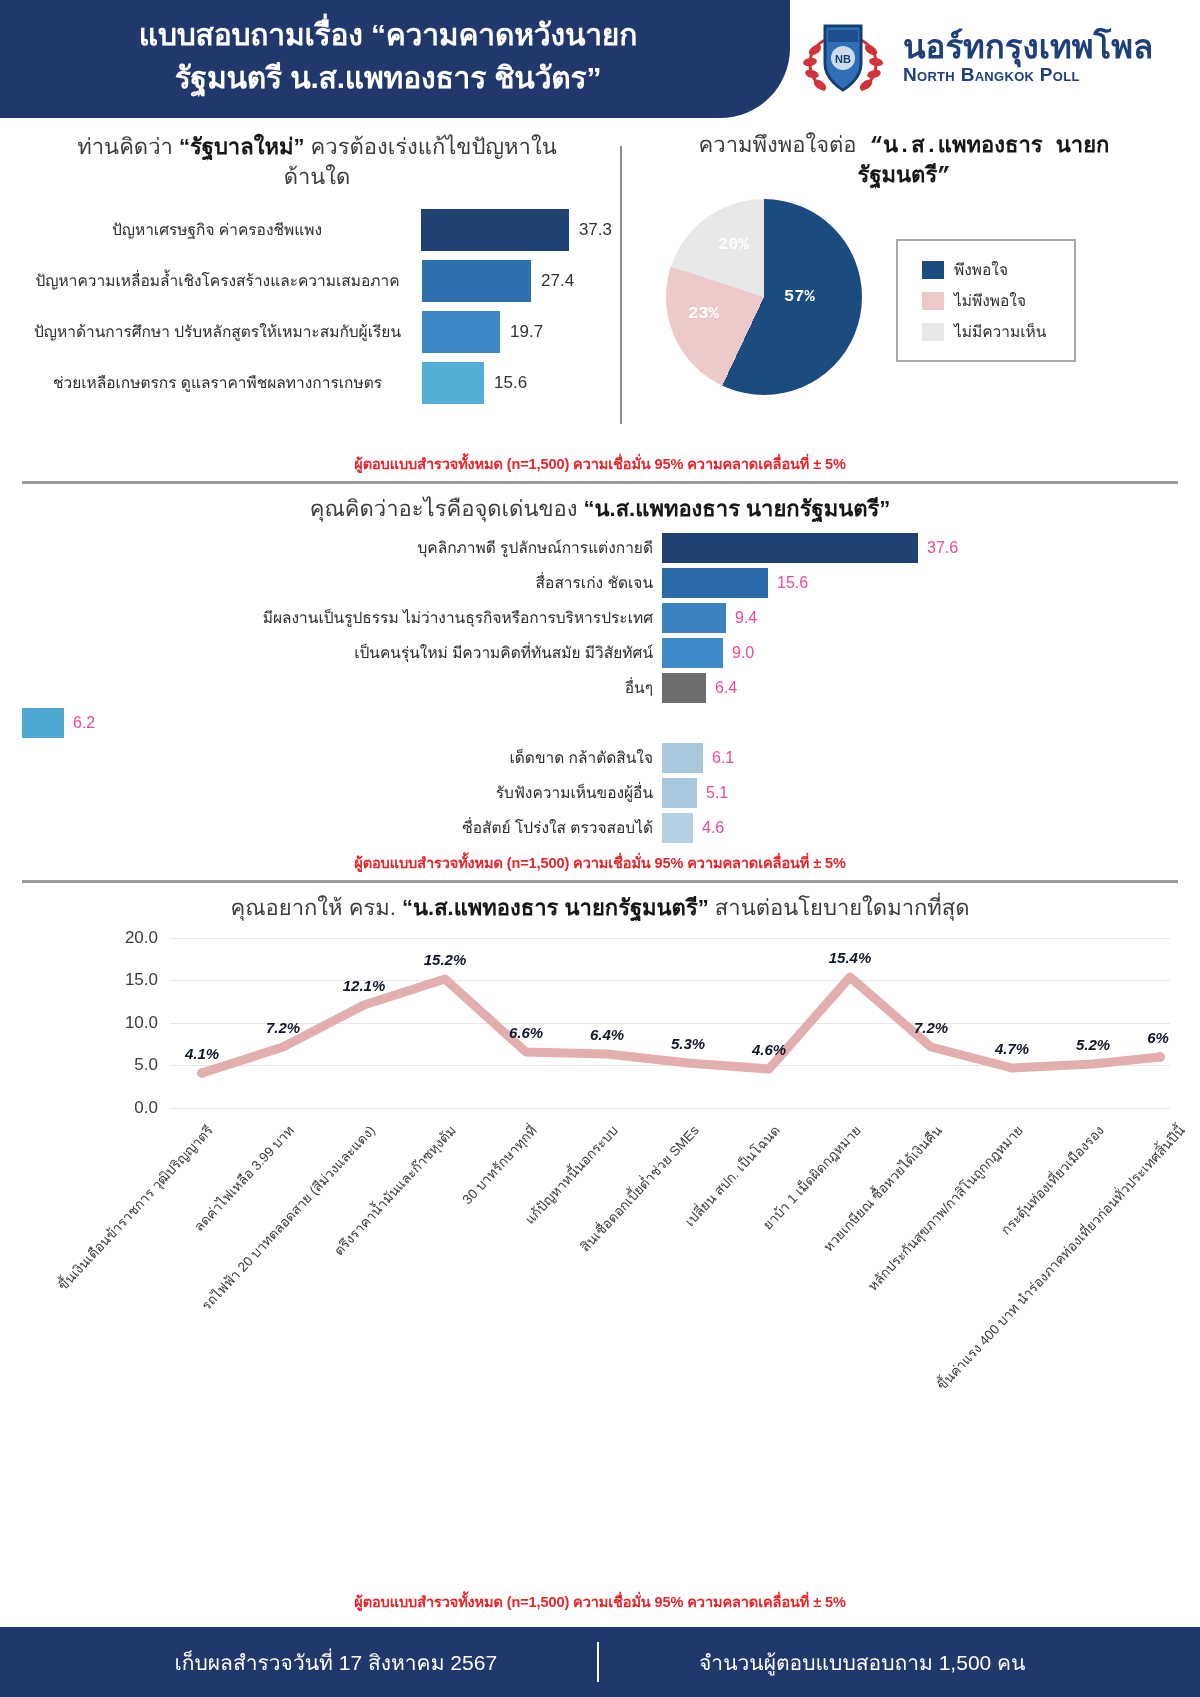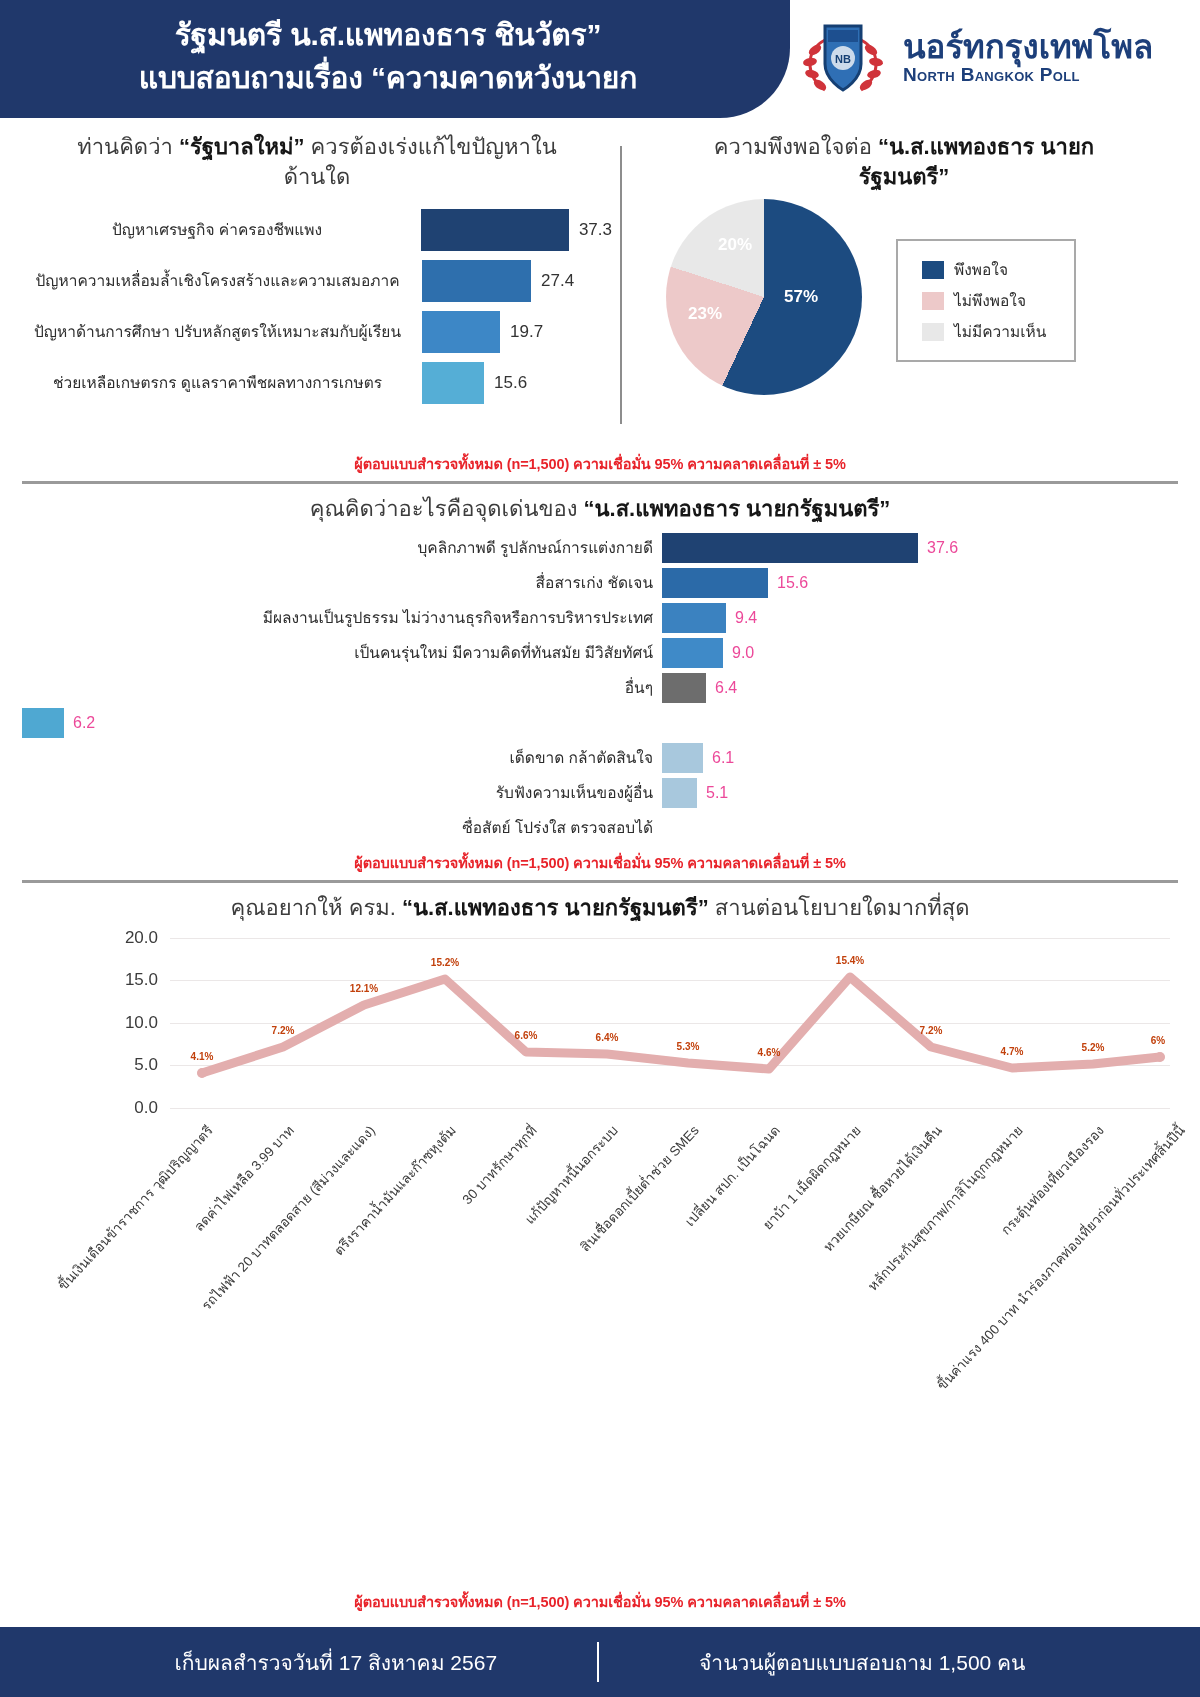--- a/index.html
+++ b/index.html
@@ -105,21 +105,21 @@
 
   
   .sec1 {
     position: relative;
     display: flex;
     padding: 14px 22px 0 22px;
     height: 330px;
   }
   .sec1-left  { width: 590px; position: relative; }
   .sec1-div   { width: 2px; background: #8d8d8d; margin: 14px 8px 24px 8px; }
-  .sec1-right { flex: 1; position: relative; }
+  .sec1-right { flex: 1; position: relative; font-family: Liberation Mono, monospace; }
 
   .bar-rows { margin-top: 16px; }
   .bar-row {
     display: flex;
     align-items: center;
     height: 46px;
     margin-bottom: 5px;
   }
   .bar-label {
     width: 400px;
@@ -217,25 +217,26 @@
   .ytick {
     position: absolute;
     right: 1012px;
     font-size: 17px;
     color: #3b3b3b;
     transform: translateY(-50%);
     white-space: nowrap;
   }
   .dlabel {
     position: absolute;
-    font-size: 10px;
+    font-size: 15px;
     font-weight: bold;
-    color: #c2410c;
+    color: #0f172a;
     transform: translate(-50%, -100%);
     white-space: nowrap;
+    font-style: italic;
   }
   .xlabel {
     position: absolute;
     font-size: 13.5px;
     color: #3a3a3a;
     white-space: nowrap;
     transform-origin: left top;
     transform: rotate(-47deg) translate(-100%, 0);
   }
   .xlabel-wrap { position: absolute; top: 0; left: 0; width: 100%; height: 0; }
@@ -264,22 +265,22 @@
   }
 </style>
 </head>
 <body>
 
 <div id="page">
 
   <div class="header">
     <div class="header-band"></div>
     <div class="header-title">
+      <div>แบบสอบถามเรื่อง “ความคาดหวังนายก</div>
       <div>รัฐมนตรี น.ส.แพทองธาร ชินวัตร”</div>
-      <div>แบบสอบถามเรื่อง “ความคาดหวังนายก</div>
     </div>
     <div class="logo-wrap">
       <div class="crest">
         <svg viewBox="0 0 96 96" width="96" height="96" aria-hidden="true">
 
           <g fill="none" stroke="#d0333a" stroke-width="3">
             <path d="M30 30 C10 40 10 66 30 80"></path>
             <path d="M66 30 C86 40 86 66 66 80"></path>
           </g>
           <g fill="#d0333a">
@@ -434,20 +435,24 @@
       </div>
       <div class="bar-row2">
         <div class="bar-label2">รับฟังความเห็นของผู้อื่น</div>
         <div class="bar-track">
           <div class="bar-fill2" style="width:35px;background:#a8c8dd"></div>
           <div class="bar-val2">5.1</div>
         </div>
       </div>
       <div class="bar-row2">
         <div class="bar-label2">ซื่อสัตย์ โปร่งใส ตรวจสอบได้</div>
+        <div class="bar-track">
+          <div class="bar-fill2" style="width:31px;background:#b4d0e2"></div>
+          <div class="bar-val2">4.6</div>
+        </div>
       </div>
     </div>
   </div>
 
   <div class="footnote">ผู้ตอบแบบสำรวจทั้งหมด (n=1,500) ความเชื่อมั่น 95% ความคลาดเคลื่อนที่ ± 5%</div>
   <div class="hr"></div>
 
   <div class="panel sec3">
     <div class="q-title">
       <span>คุณอยากให้ ครม. </span><b>“น.ส.แพทองธาร นายกรัฐมนตรี”</b><span> สานต่อนโยบายใดมากที่สุด</span>

